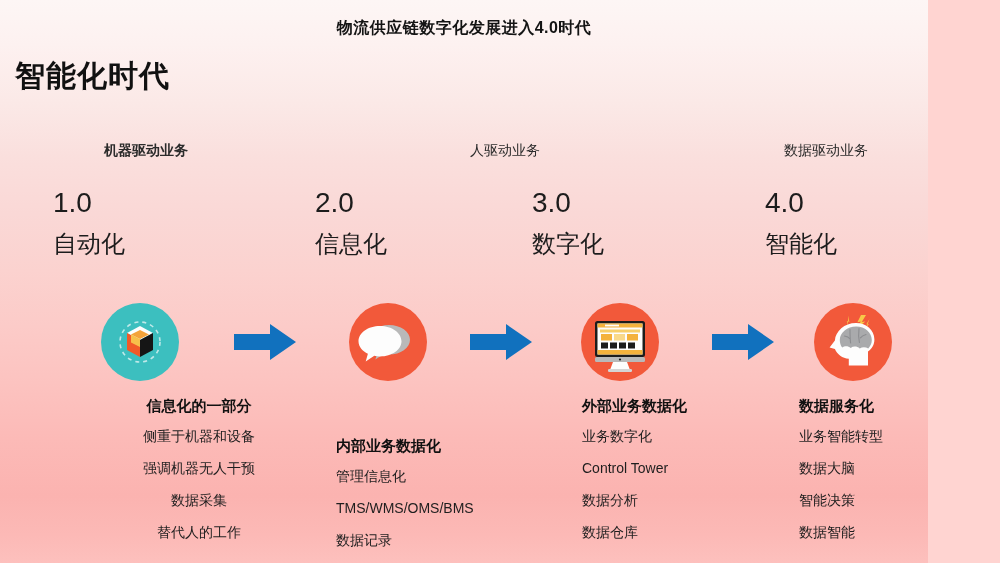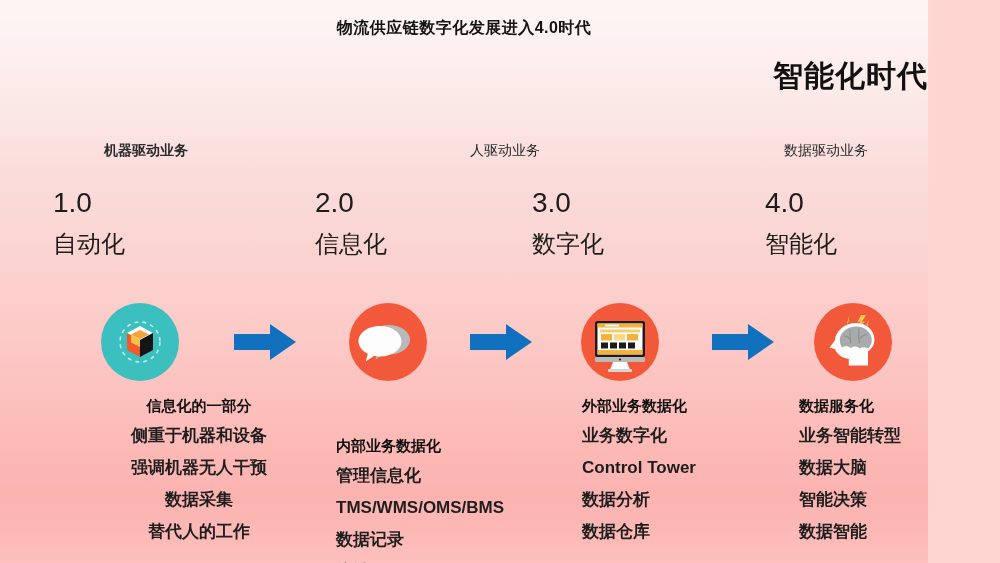--- a/index.html
+++ b/index.html
@@ -28,23 +28,24 @@
 
   
   .kicker{
     position:absolute;left:0;right:0;top:18px;
     text-align:center;
     font-size:16px;font-weight:bold;color:#141414;
     letter-spacing:.5px;
   }
   .headline{
     position:absolute;left:0;right:0;top:56px;
-    text-align:right;
+    text-align:left;
     font-size:30px;font-weight:bold;color:#111;
     letter-spacing:1px;
+    padding-left:15px;
   }
 
   
   .driver{
     position:absolute;top:142px;
     font-size:14px;color:#2b2b2b;white-space:nowrap;
   }
   #driver-0{left:104px;font-weight:bold;}
   #driver-1{left:470px;}
   #driver-2{left:784px;}
@@ -83,22 +84,22 @@
   .col{position:absolute;top:395px;width:250px;}
   #col-0{left:74px;text-align:center;}
   #col-1{left:336px;margin-top:40px;}
   #col-2{left:582px;}
   #col-3{left:799px;}
   .col .col-title{
     font-size:15px;font-weight:bold;color:#111;
     line-height:22px;margin-bottom:9px;white-space:nowrap;
   }
   .col .bullet{
-    font-size:17px;color:#1e1e1e;line-height:20px;
-    margin-bottom:12px;white-space:nowrap;font-weight:700;
+    font-size:14px;color:#1e1e1e;line-height:20px;
+    margin-bottom:12px;white-space:nowrap;font-weight:400;
   }
 </style>
 </head>
 <body>
 
 <div id="slide">
 
   <div class="kicker">物流供应链数字化发展进入4.0时代</div>
   <div class="headline">智能化时代</div>
 

